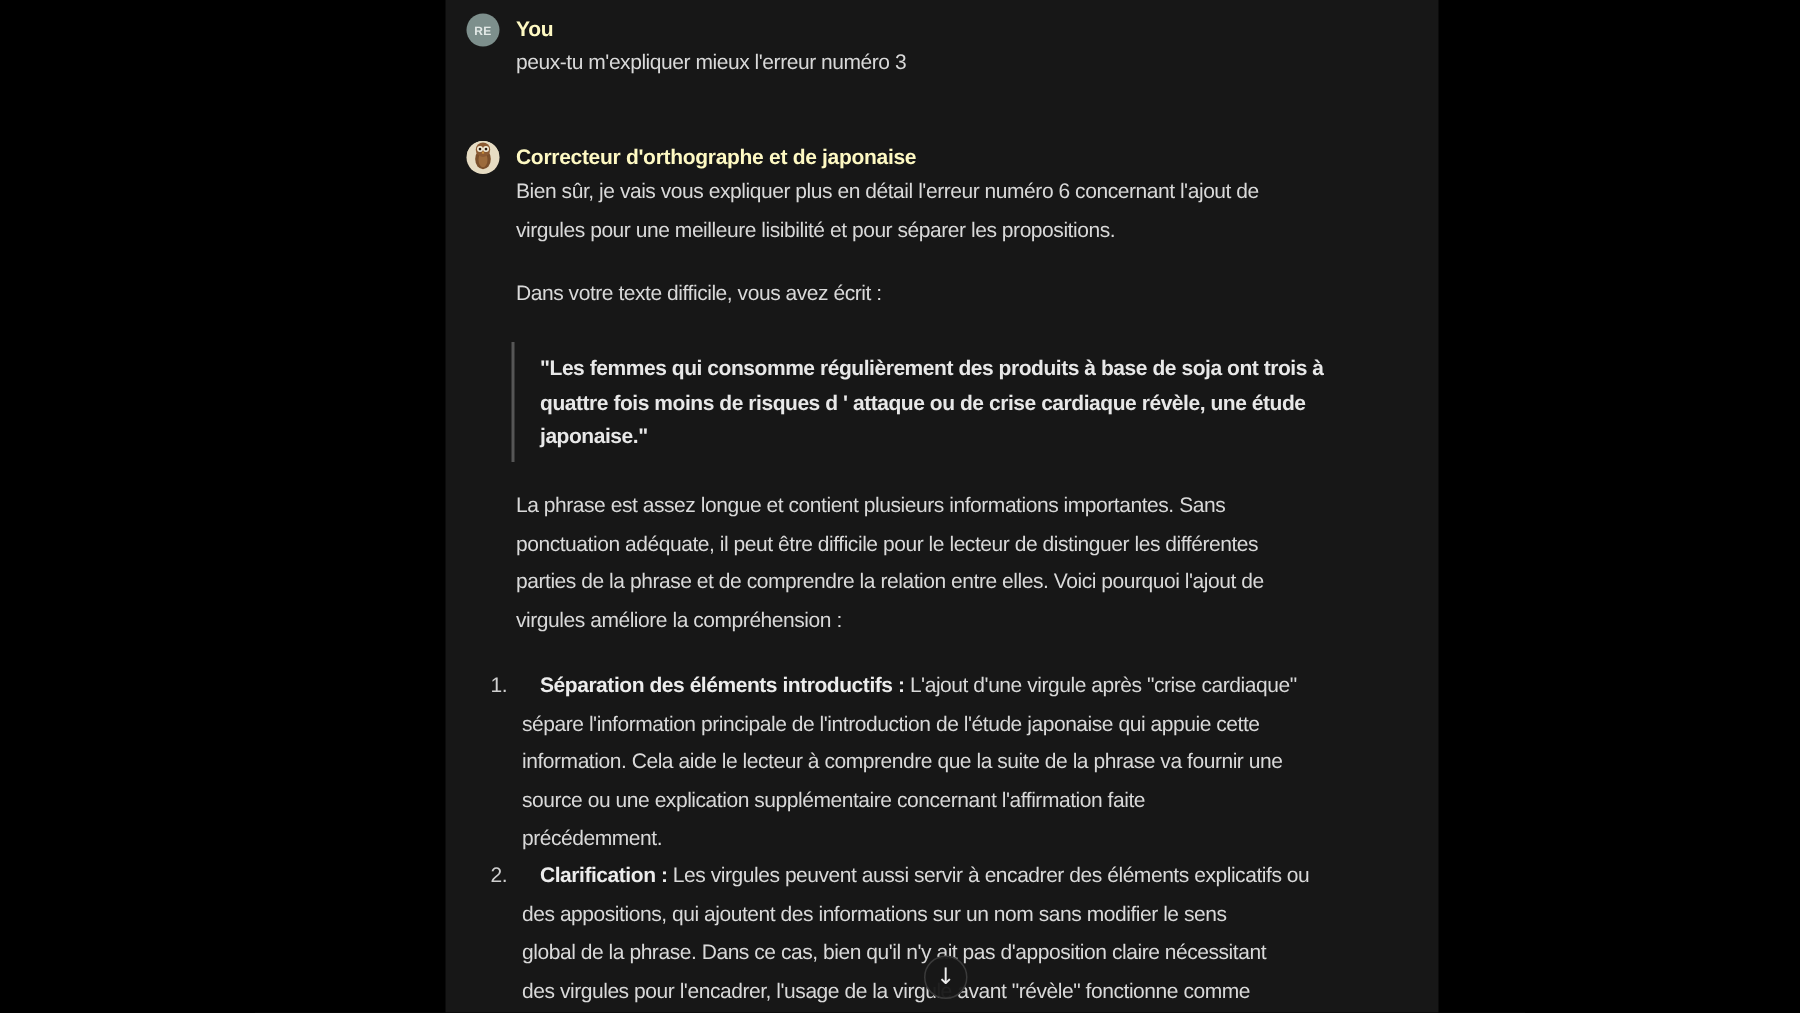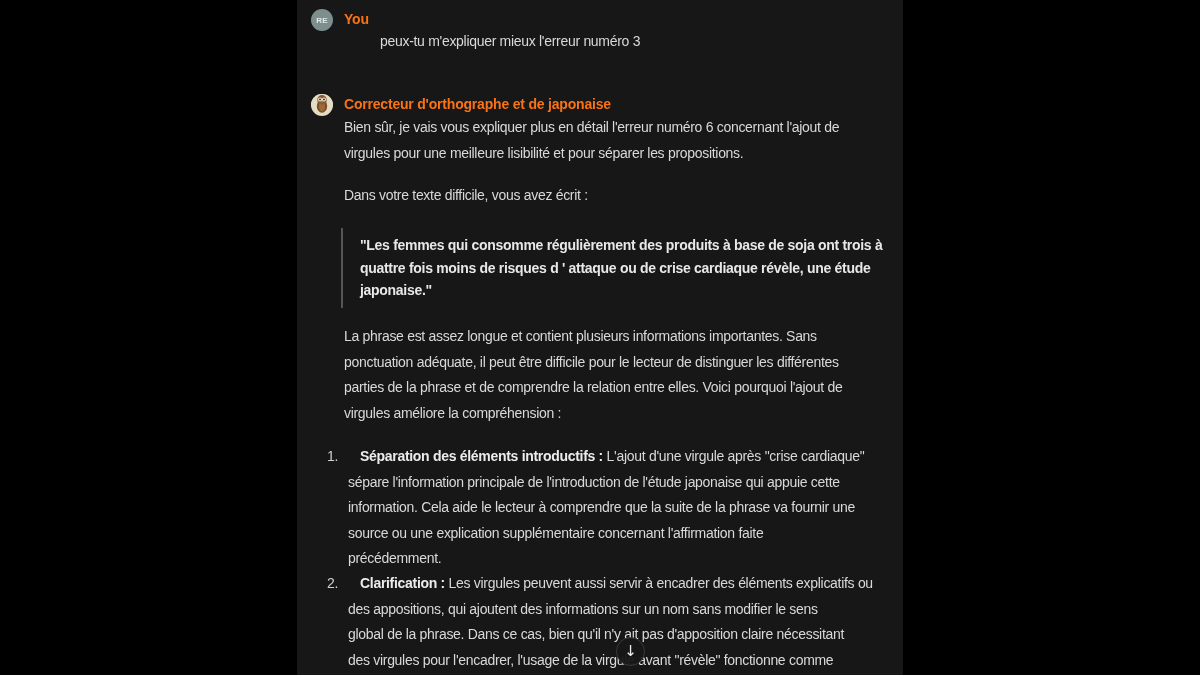--- a/index.html
+++ b/index.html
@@ -5,21 +5,21 @@
   * { box-sizing: border-box; margin: 0; padding: 0; }
   html, body {
     width: 1200px; height: 675px;
     background: #000000;
     overflow: hidden;
     font-family: "Liberation Sans", "DejaVu Sans", sans-serif;
   }
   .panel {
     position: absolute;
     left: 297px; top: 0;
-    width: 606px; height: 675px;
+    width: 662px; height: 675px;
     background: #171717;
     overflow: hidden;
     padding-left: 20px;
   }
   .abs { position: absolute; }
 
   .avatar {
     width: 22px; height: 22px;
     border-radius: 50%;
     display: flex; align-items: center; justify-content: center;
@@ -29,37 +29,37 @@
   .user-avatar {
     left: 14px; top: 9px;
     background: #7d8f8c;
     color: #e3e9e7;
     font-size: 8px; font-weight: 700; letter-spacing: .2px;
   }
   .asst-avatar { left: 14px; top: 94px; background: #e6dcc3; }
 
   .sender {
     left: 47px;
-    color: #f97316;
+    color: #fef9c3;
     font-weight: 700;
     font-size: 14px;
     letter-spacing: -0.2px;
   }
   .user-name { top: 11px; }
   .asst-name { top: 96px; }
 
   .txt {
     left: 47px;
     color: #d9d9d9;
     font-size: 14px;
     line-height: 25.5px;
     letter-spacing: -0.3px;
     white-space: pre;
   }
-  .user-msg  { top: 29px; margin-left: 36px; }
+  .user-msg  { top: 29px; }
   .intro     { top: 115px; }
   .leadin    { top: 183px; }
   .analysis  { top: 324px; }
 
   .quote {
     left: 44px; top: 228px;
     border-left: 2px solid #565656;
     padding: 6px 0 6px 17px;
     color: #e8e8e8;
     font-weight: 700;

